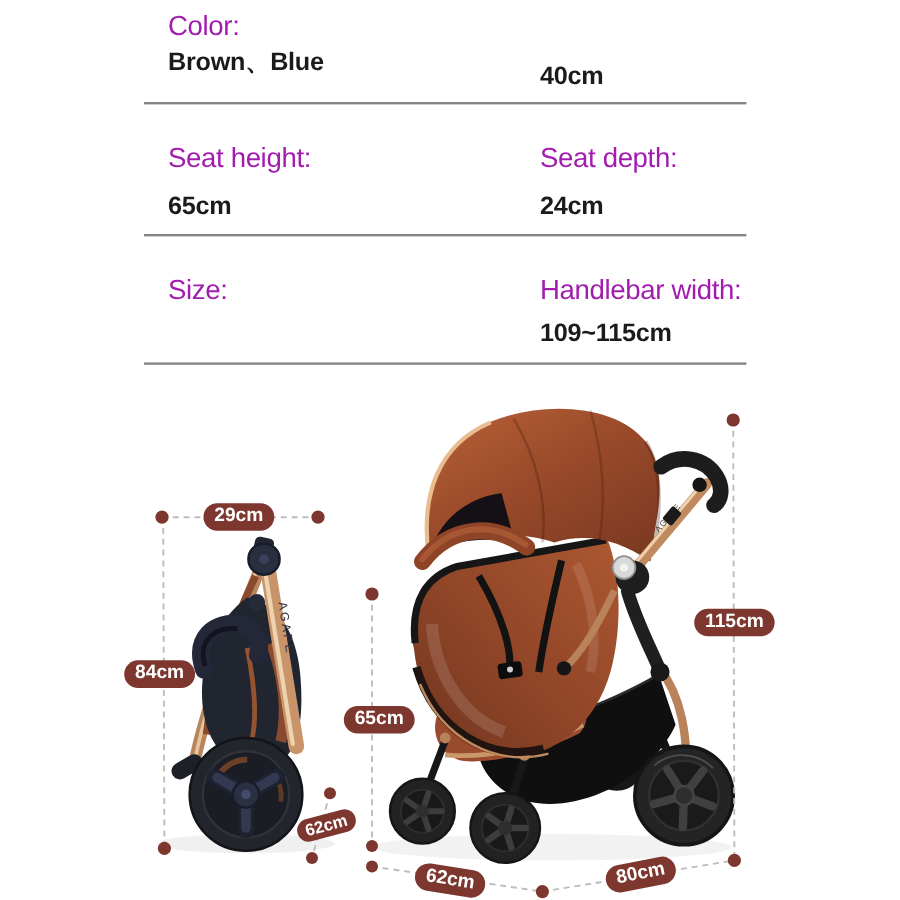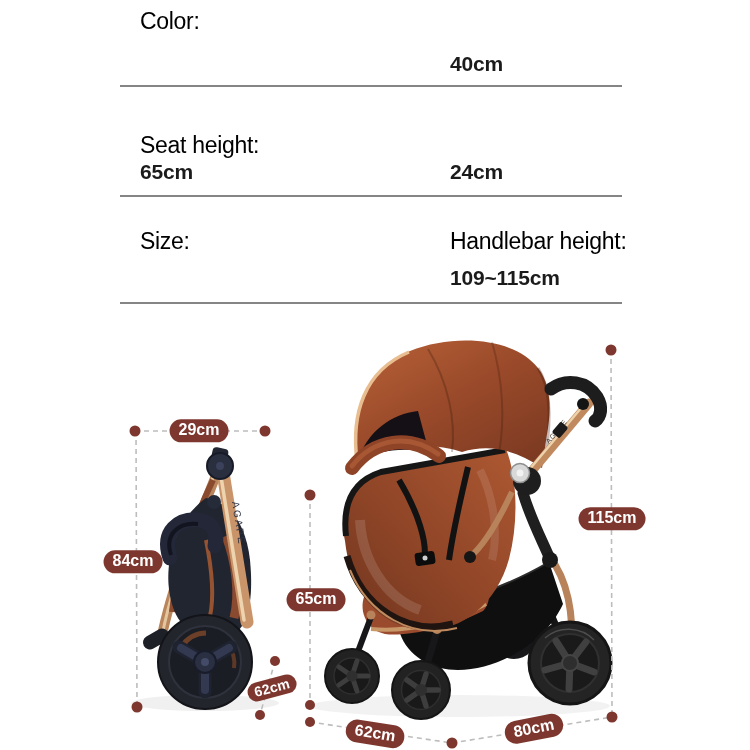--- a/index.html
+++ b/index.html
@@ -1,44 +1,46 @@
 <!DOCTYPE html>
 <html><head>
 <meta charset="utf-8">
 <style>
   html,body{margin:0;padding:0;background:#fff;}
   body{font-family:"Liberation Sans",sans-serif;}
   .canvas{position:relative;width:750px;height:750px;background:#ffffff;overflow:hidden;}
-  .spec-label{position:absolute;font-size:23px;color:#000000;letter-spacing:-0.3px;}
+  .spec-label{position:absolute;font-size:23px;color:#a21caf;letter-spacing:-0.3px;}
   .spec-value{position:absolute;font-size:21px;font-weight:700;color:#1b1b1b;letter-spacing:-0.2px;line-height:23px;}
   .divider{position:absolute;left:120px;width:502px;height:2px;background:#858585;}
   .art{position:absolute;left:0;top:0;}
   .dim-badge{position:absolute;transform:translate(-50%,-50%) rotate(var(--rot,0deg));
     background:#7d372e;color:#ffffff;font-weight:700;font-size:16px;line-height:1.15;
     padding:2px 9px 3px;border-radius:999px;white-space:nowrap;}
   .dim-badge.small{font-size:14px;padding:1px 7px 2px;}
 </style>
 </head>
 <body>
 
 <div class="canvas">
 
   <div class="spec-label" style="left:140px;top:8px">Color:</div>
   <div class="spec-value" style="left:140px;top:40px">
+    <div>Brown、Blue</div>
   </div>
   <div class="spec-value" style="left:450px;top:52px">40cm</div>
   <div class="divider" style="top:85px"></div>
 
-  <div class="spec-label" style="left:140px;top:132px">Seat height:</div>
+  <div class="spec-label" style="left:140px;top:118px">Seat height:</div>
   <div class="spec-value" style="left:140px;top:160px">65cm</div>
+  <div class="spec-label" style="left:450px;top:118px">Seat depth:</div>
   <div class="spec-value" style="left:450px;top:160px">24cm</div>
   <div class="divider" style="top:195px"></div>
 
   <div class="spec-label" style="left:140px;top:228px">Size:</div>
-  <div class="spec-label" style="left:450px;top:228px">Handlebar height:</div>
+  <div class="spec-label" style="left:450px;top:228px">Handlebar width:</div>
   <div class="spec-value" style="left:450px;top:266px">109~115cm</div>
   <div class="divider" style="top:302px"></div>
 
   <svg class="art" width="750" height="750" viewBox="0 0 750 750">
     <defs>
       <linearGradient id="gCanopy" x1="0" y1="0" x2="0.85" y2="1">
         <stop offset="0" stop-color="#b86238"></stop>
           <stop offset="0.5" stop-color="#9a4a2a"></stop>
           <stop offset="1" stop-color="#7c3a22"></stop>
       </linearGradient>

